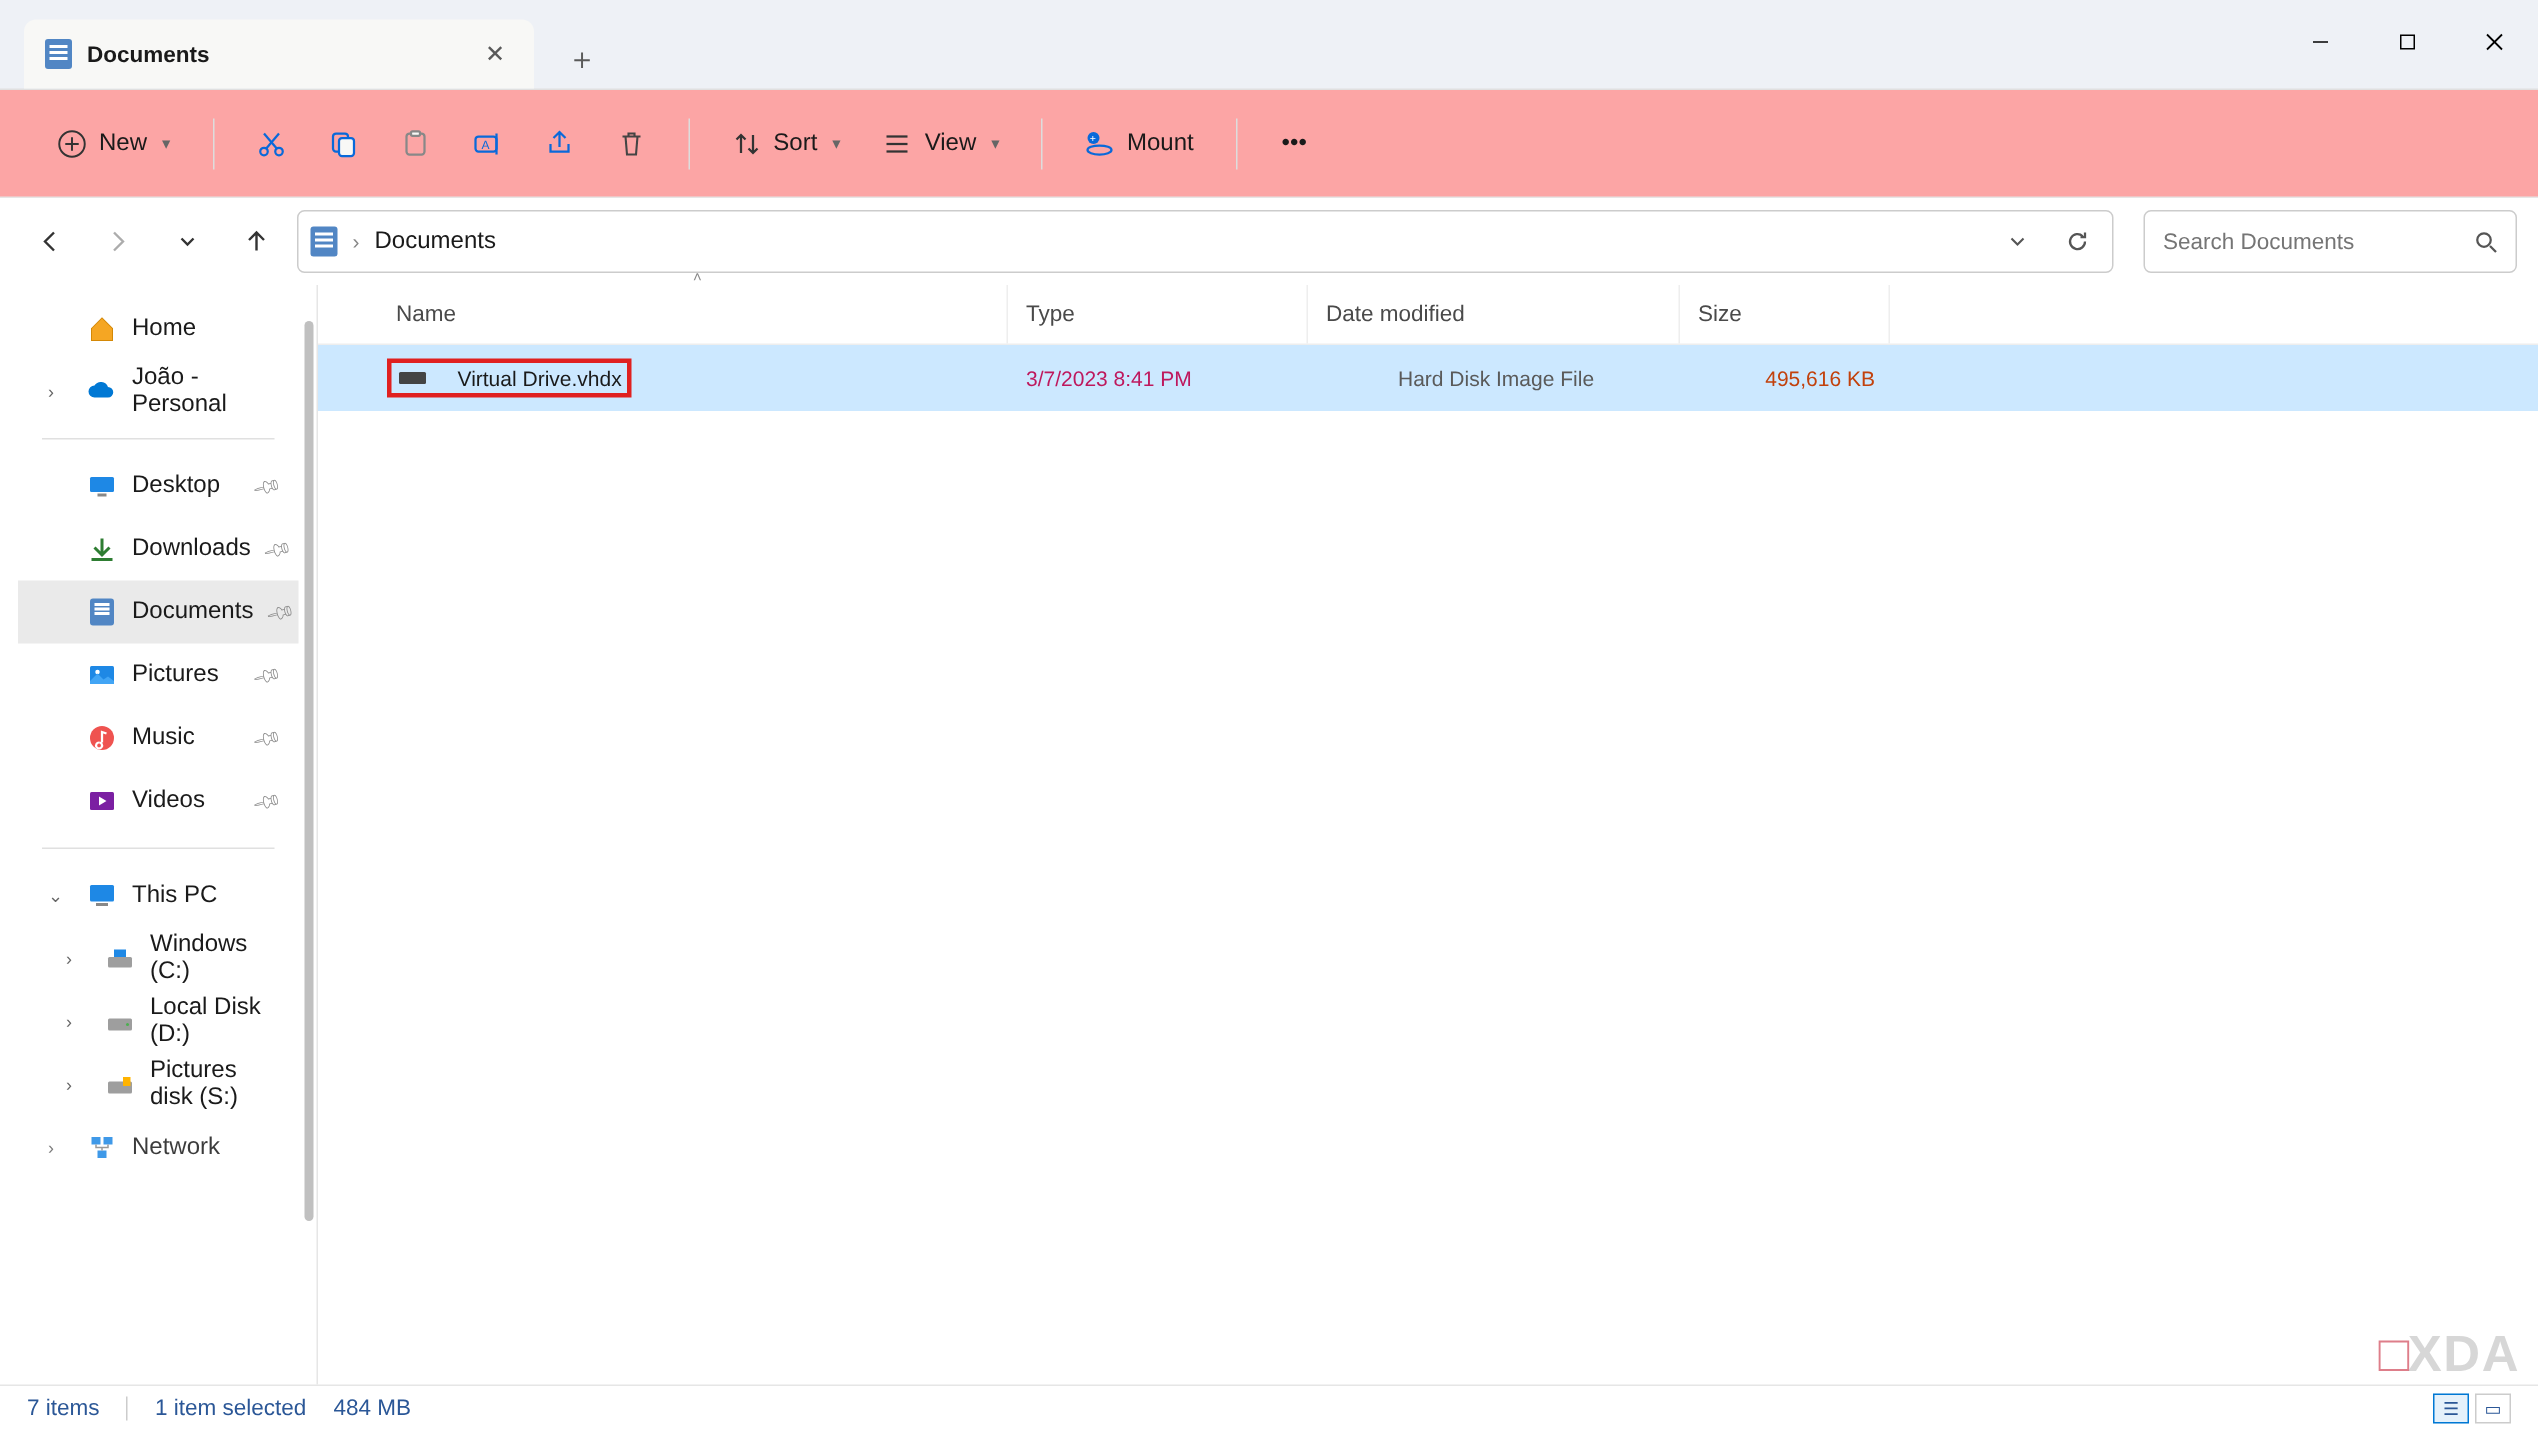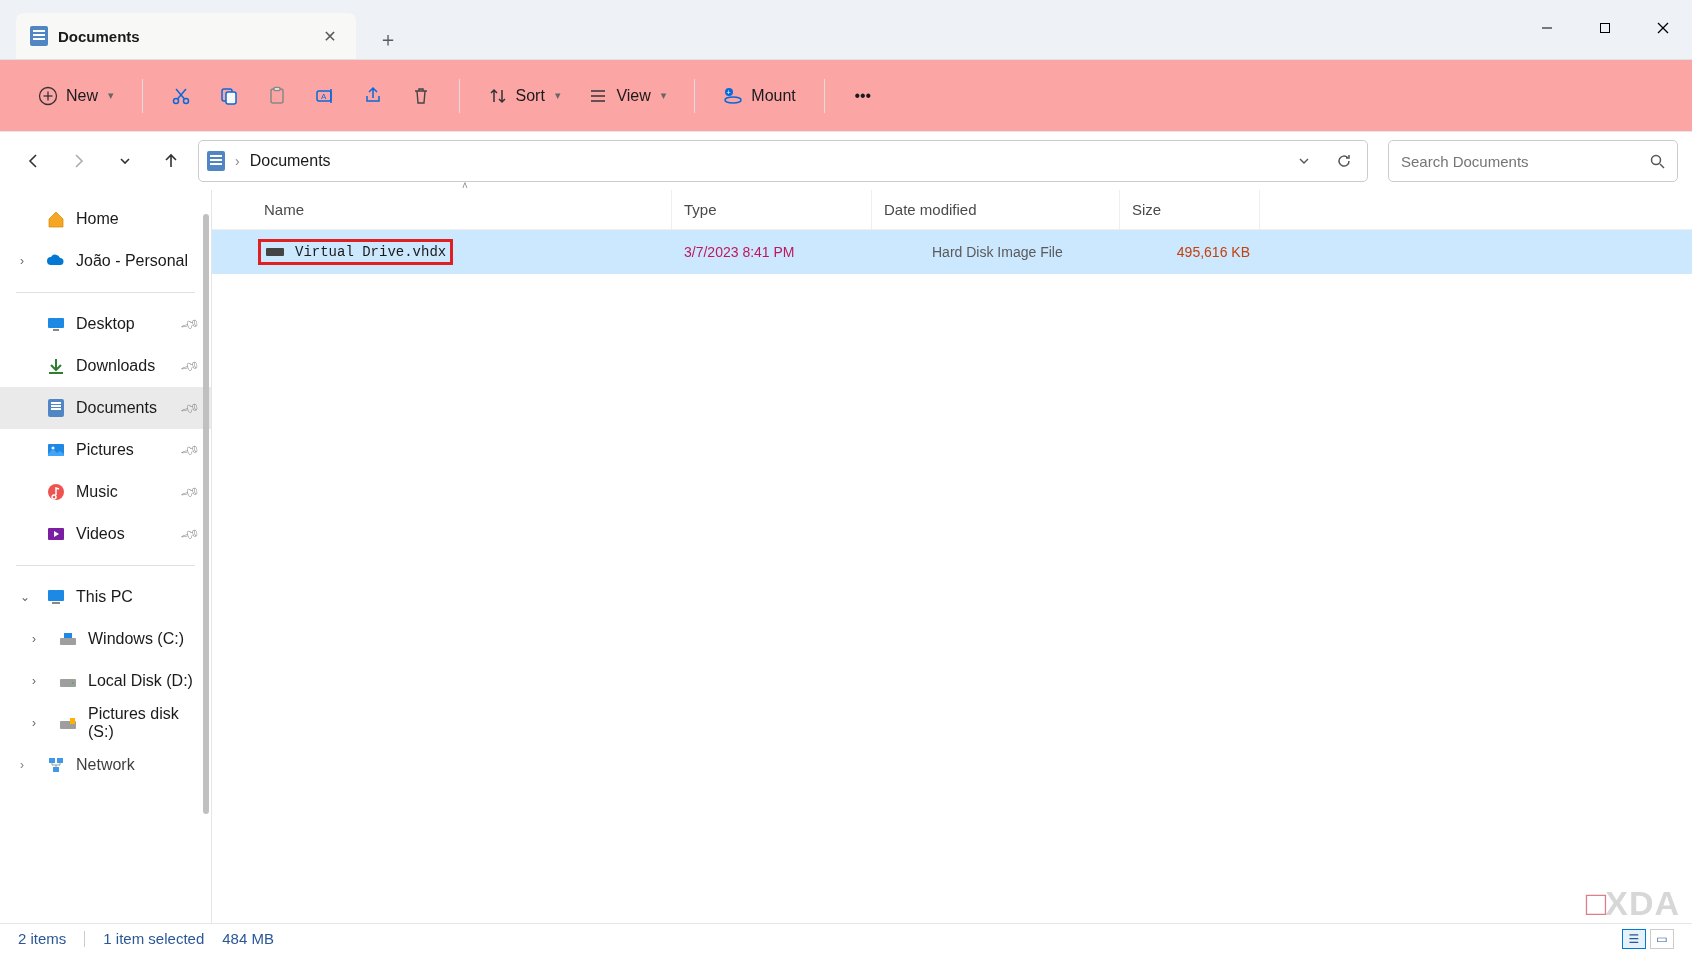--- a/index.html
+++ b/index.html
@@ -27,27 +27,27 @@
 
 .navbar { height: 58px; display: flex; align-items: center; padding: 0 14px; gap: 8px; }
 .nav-btn { width: 38px; height: 38px; display: flex; align-items: center; justify-content: center; color: #444; cursor: pointer; border-radius: 4px; }
 .addrbar { flex: 1; height: 42px; border: 1px solid #ccc; border-radius: 5px; display: flex; align-items: center; padding: 0 8px; gap: 10px; }
 .addr-icon { width: 18px; height: 20px; background: #5186c4; border-radius: 2px; position: relative; }
 .addr-icon::before { content: ""; position: absolute; left: 3px; right: 3px; top: 4px; height: 2px; background: #fff; box-shadow: 0 4px 0 #fff, 0 8px 0 #fff; }
 .crumb { font-size: 16px; color: #1a1a1a; }
 .crumb-sep { color: #888; }
 .addr-spacer { flex: 1; }
 .addr-ctrl { width: 30px; height: 30px; display: flex; align-items: center; justify-content: center; color: #555; cursor: pointer; }
-.searchbox { width: 290px; height: 42px; border: 1px solid #ccc; border-radius: 5px; display: flex; align-items: center; padding: 17px 12px; margin-left: 12px; }
+.searchbox { width: 249px; height: 42px; border: 1px solid #ccc; border-radius: 5px; display: flex; align-items: center; padding: 17px 12px; margin-left: 12px; }
 .searchbox input { border: none; outline: none; flex: 1; font-size: 15px; color: #333; background: transparent; }
 .search-icon { color: #555; }
 
 
 .main { display: flex; height: calc(100% - 60px - 72px - 58px - 30px); }
-.sidebar { width: 212px; border-right: 1px solid #e6e6e6; padding: 8px 0; overflow-y: auto; position: relative; }
+.sidebar { width: 212px; border-right: 1px solid #e6e6e6; padding: 8px 12px; overflow-y: auto; position: relative; }
 .sb-scrollbar { position: absolute; right: 0; top: 24px; width: 10px; height: 640px; }
 .sb-thumb { width: 6px; height: 600px; background: #c0c0c0; border-radius: 3px; margin-left: 2px; }
 .sb-item { display: flex; align-items: center; height: 42px; padding: 0 12px 0 46px; gap: 10px; cursor: pointer; position: relative; font-size: 16px; }
 .sb-item.indent { padding-left: 58px; }
 .sb-item.active { background: #eaeaea; }
 .sb-item .exp { position: absolute; left: 20px; color: #666; font-size: 12px; }
 .sb-item.indent .exp { left: 32px; }
 .sb-item .ico { width: 20px; height: 20px; display: flex; align-items: center; justify-content: center; flex-shrink: 0; }
 .sb-item .pin { margin-left: auto; color: #888; font-size: 13px; transform: rotate(30deg); }
 .sb-sep { height: 1px; background: #e0e0e0; margin: 10px 16px; }
@@ -62,21 +62,21 @@
 .col-type { width: 200px; }
 .col-size { width: 140px; text-align: right; padding-right: 10px; }
 .rows { flex: 1; }
 .row { display: flex; align-items: center; height: 44px; padding-left: 40px; cursor: pointer; }
 .row.selected { background: #cce8ff; }
 .r-name { width: 420px; display: flex; align-items: center; gap: 10px; padding-left: 12px; }
 .r-date { width: 248px; color: #be185d; padding-left: 12px; }
 .r-type { width: 200px; color: #5a5a5a; padding-left: 12px; }
 .r-size { width: 140px; color: #c2410c; text-align: right; padding-right: 10px; }
 .file-ico { width: 20px; height: 16px; display: flex; align-items: center; justify-content: center; }
-.highlight-box { border: 3px solid #e02020; padding: 2px 4px; margin-left: -6px; display: flex; align-items: flex-end; gap: 10px; font-family: Liberation Mono, monospace; }
+.highlight-box { border: 3px solid #e02020; padding: 2px 4px; margin-left: -6px; display: flex; align-items: flex-end; gap: 20px; }
 
 
 .statusbar { height: 30px; border-top: 1px solid #e6e6e6; display: flex; align-items: center; padding: 0 18px; font-size: 15px; color: #2b5797; gap: 18px; }
 .st-sep { width: 1px; height: 16px; background: #ccc; }
 .view-toggle { margin-left: auto; display: flex; gap: 4px; }
 .vt-btn { width: 24px; height: 20px; border: 1px solid #ccc; display: flex; align-items: center; justify-content: center; cursor: pointer; font-size: 12px; }
 .vt-btn.active { border-color: #0078d4; background: #e5f1fb; }
 
 
 .watermark { position: absolute; right: 12px; bottom: 30px; font-family: Arial, sans-serif; font-weight: 800; font-size: 34px; letter-spacing: 1px; color: rgba(140,140,140,0.35); display: flex; align-items: center; }
@@ -431,21 +431,21 @@
         </div>
         <div class="r-date">3/7/2023 8:41 PM</div>
         <div class="r-type">Hard Disk Image File</div>
         <div class="r-size">495,616 KB</div>
       </div>
     </div>
   </div>
 </div>
 
 <div class="statusbar">
-  <span>2 items</span>
+  <span>7 items</span>
   <div class="st-sep"></div>
   <span>1 item selected</span>
   <span>484 MB</span>
   <div class="view-toggle">
     <div class="vt-btn active">☰</div>
     <div class="vt-btn">▭</div>
   </div>
 </div>
 
 <div class="watermark">

